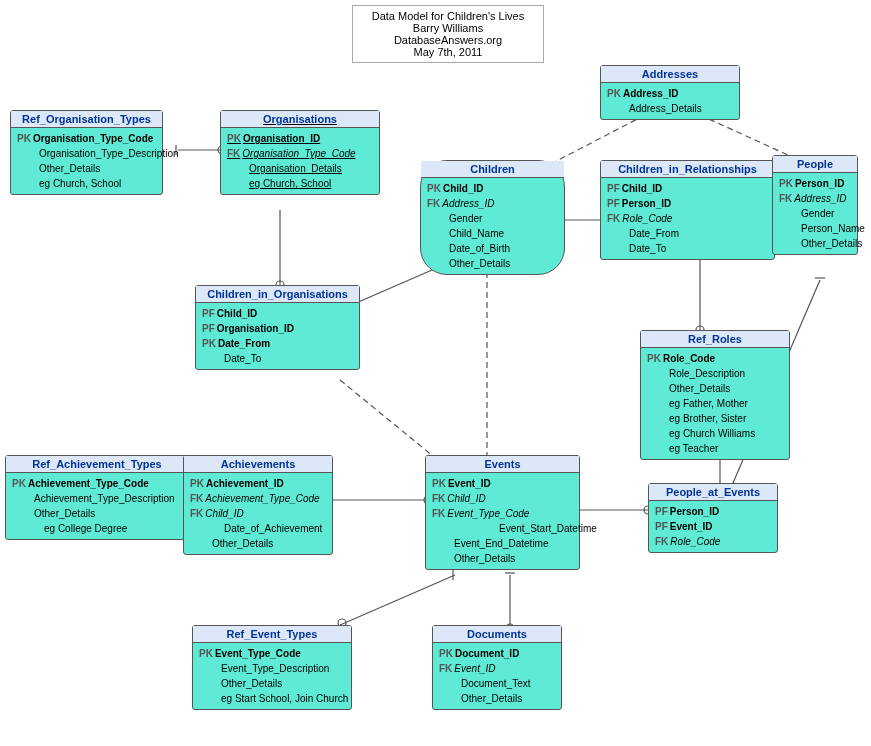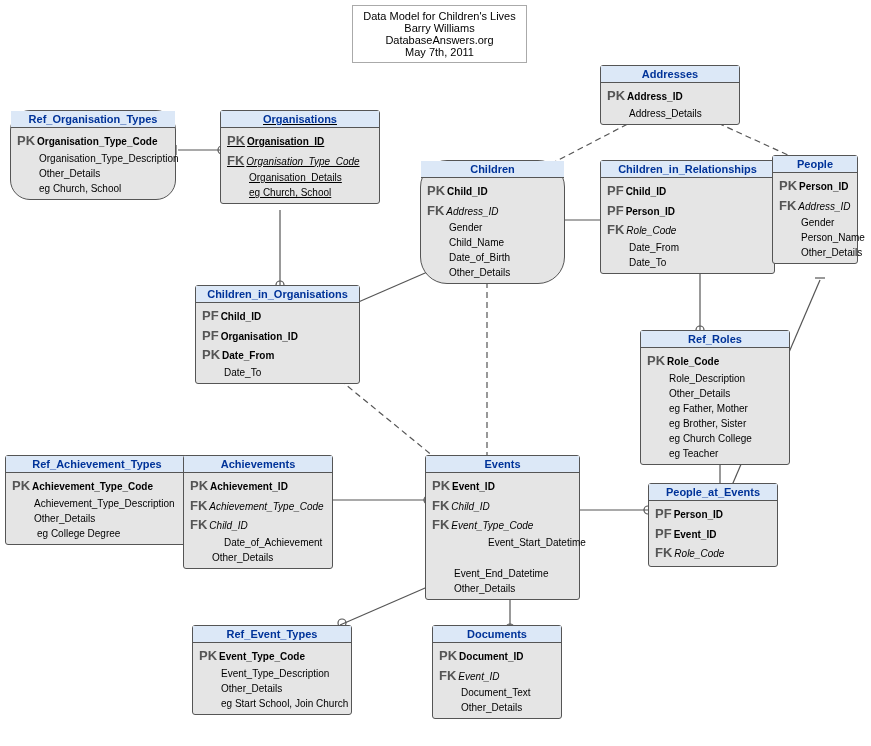--- a/index.html
+++ b/index.html
@@ -13,21 +13,21 @@
       position: relative;
     }
     .canvas {
       position: relative;
       width: 871px;
       height: 746px;
       background: #fff;
     }
     .entity-box {
       position: absolute;
-      background: #e5e5e5;
+      background: #5eead4;
       border: 1.5px solid #555;
       border-radius: 3px;
     }
     .entity-header {
       background: #dce8f7;
       border-bottom: 1.5px solid #555;
       padding: 2px 6px;
       font-weight: bold;
       color: #003399;
       text-align: center;
@@ -37,21 +37,21 @@
       padding: 3px 6px;
       font-size: 10px;
       color: #000;
       line-height: 1.5;
     }
     .entity-body .pk {
       font-weight: bold;
     }
     .entity-body .pk-label {
       color: #555;
-      font-size: 13px;
+      font-size: 10px;
       font-weight: bold;
       margin-right: 2px;
     }
     .entity-body .fk {
       font-style: italic;
     }
     .entity-body .pf {
       font-weight: bold;
     }
     .title-box {
@@ -161,28 +161,28 @@
     <line x1="337" y1="631" x2="342" y2="636" stroke="#555" stroke-width="1.2"></line>
     <line x1="347" y1="631" x2="342" y2="636" stroke="#555" stroke-width="1.2"></line>
 
     <line x1="510" y1="575" x2="510" y2="630" stroke="#555" stroke-width="1.2"></line>
     <line x1="505" y1="573" x2="515" y2="573" stroke="#555" stroke-width="1.2"></line>
     <circle cx="510" cy="628" r="4" fill="none" stroke="#555" stroke-width="1.2"></circle>
     <line x1="505" y1="636" x2="510" y2="641" stroke="#555" stroke-width="1.2"></line>
     <line x1="515" y1="636" x2="510" y2="641" stroke="#555" stroke-width="1.2"></line>
   </svg>
 
-  <div class="title-box" style="left:352px; top:5px; width:175px;">
+  <div class="title-box" style="left:352px; top:5px; width:192px;">
     <div>Data Model for Children's Lives</div>
     <div>Barry Williams</div>
     <div>DatabaseAnswers.org</div>
     <div>May 7th,  2011</div>
   </div>
 
-  <div class="entity-box" style="left:10px; top:110px; width:166px;border-radius:20px;">
+  <div class="entity-box" style="left:10px; top:110px; width:153px;">
     <div class="entity-header">Ref_Organisation_Types</div>
     <div class="entity-body">
       <div class="row">
           <span class="pk-label">PK</span>
           <span class="pk">Organisation_Type_Code</span>
         </div>
       <div class="row">
           <span style="margin-left:22px;">Organisation_Type_Description</span>
         </div>
       <div class="row">
@@ -334,21 +334,21 @@
       <div class="row">
           <span style="margin-left:22px;">Other_Details</span>
         </div>
       <div class="row">
           <span style="margin-left:22px;">eg Father, Mother</span>
         </div>
       <div class="row">
           <span style="margin-left:22px;">eg Brother, Sister</span>
         </div>
       <div class="row">
-          <span style="margin-left:22px;">eg Church College</span>
+          <span style="margin-left:22px;">eg Church Williams</span>
         </div>
       <div class="row">
           <span style="margin-left:22px;">eg Teacher</span>
         </div>
     </div>
   </div>
 
   <div class="entity-box" style="left:5px; width:184px; top:455px;">
     <div class="entity-header">Ref_Achievement_Types</div>
     <div class="entity-body">
@@ -356,21 +356,21 @@
           <span class="pk-label">PK</span>
           <span class="pk">Achievement_Type_Code</span>
         </div>
       <div class="row">
           <span style="margin-left:22px;">Achievement_Type_Description</span>
         </div>
       <div class="row">
           <span style="margin-left:22px;">Other_Details</span>
         </div>
       <div class="row">
-          <span style="margin-left:25px;">eg College Degree</span>
+          <span style="margin-left:32px;">eg College Degree</span>
         </div>
     </div>
   </div>
 
   <div class="entity-box" style="left:183px; top:455px; width:150px;">
     <div class="entity-header">Achievements</div>
     <div class="entity-body">
       <div class="row">
           <span class="pk-label">PK</span>
           <span class="pk">Achievement_ID</span>
@@ -401,24 +401,24 @@
         </div>
       <div class="row">
           <span class="pk-label">FK</span>
           <span class="fk">Child_ID</span>
         </div>
       <div class="row">
           <span class="pk-label">FK</span>
           <span class="fk">Event_Type_Code</span>
         </div>
       <div class="row">
-          <span style="margin-left:11px;padding-left:45px;">Event_Start_Datetime</span>
-        </div>
-      <div class="row">
-          <span style="margin-left:22px;margin-top:16px;">Event_End_Datetime</span>
+          <span style="margin-left:22px;padding-left:45px;">Event_Start_Datetime</span>
+        </div>
+      <div class="row">
+          <span style="margin-left:22px;">Event_End_Datetime</span>
         </div>
       <div class="row">
           <span style="margin-left:22px;">Other_Details</span>
         </div>
     </div>
   </div>
 
   <div class="entity-box" style="left:648px; top:483px; width:130px;">
     <div class="entity-header">People_at_Events</div>
     <div class="entity-body">

